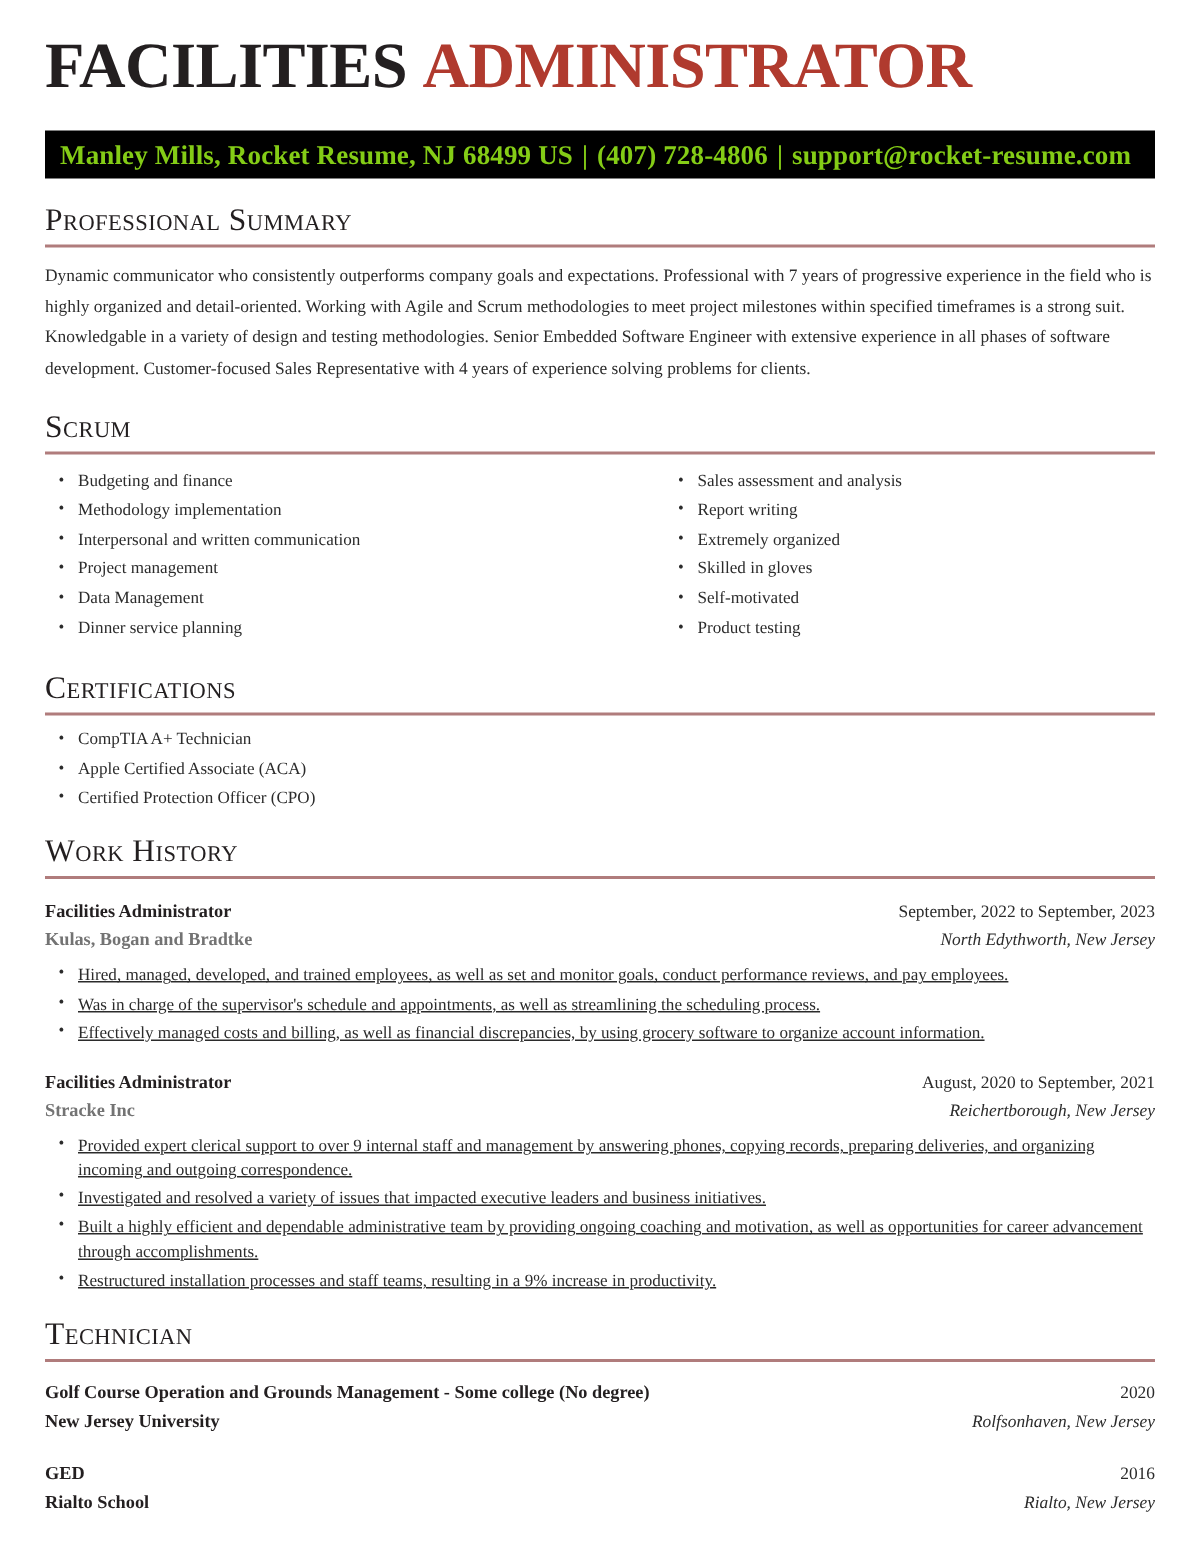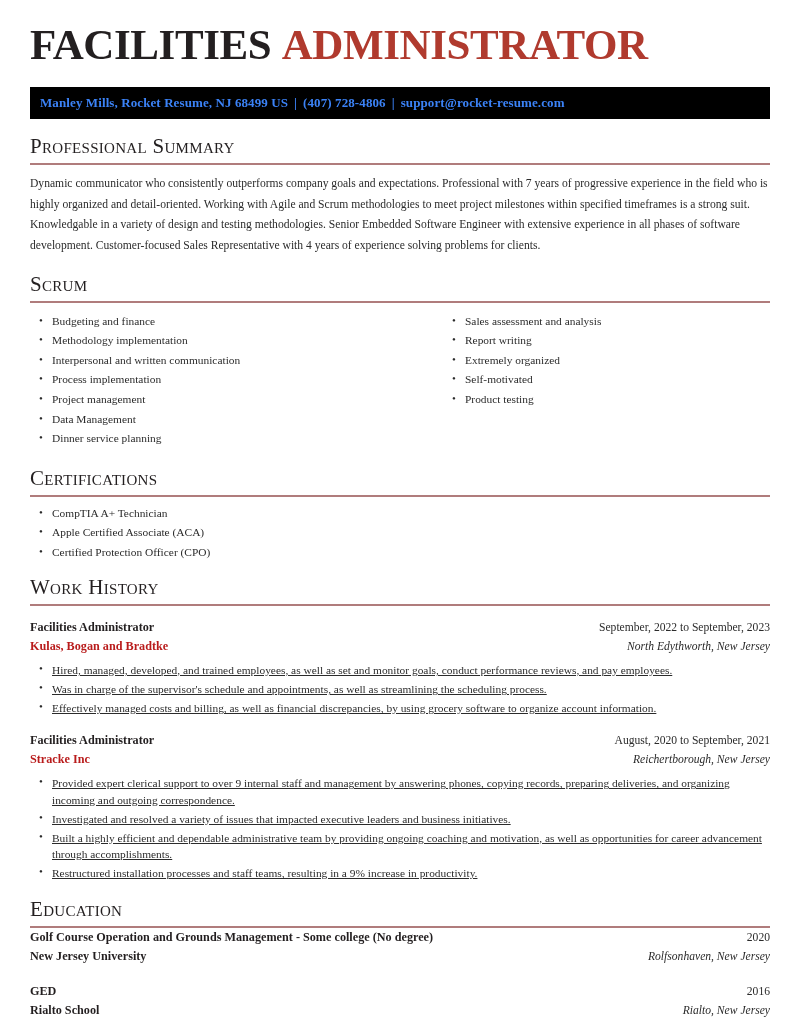--- a/index.html
+++ b/index.html
@@ -41,22 +41,22 @@
   .contact-bar {
     margin-top: 20px;
     background: #000000;
     height: 32px;
     display: flex;
     align-items: center;
     padding: 0 10px;
     box-sizing: border-box;
   }
   .contact-bar .contact-text {
-    color: #3b82f6;
-    font-size: 13px;
+    color: #84cc16;
+    font-size: 18px;
     font-weight: bold;
     letter-spacing: 0.1px;
     white-space: nowrap;
   }
   .contact-sep {
     color: #ffffff;
     font-weight: bold;
     padding: 0 6px;
   }
 
@@ -143,40 +143,41 @@
   }
   .job-dates {
     font-size: 11.6px;
     color: #2b2b2b;
     text-align: right;
     white-space: nowrap;
   }
   .job-company {
     font-size: 12.2px;
     font-weight: bold;
-    color: #b91c1c;
+    color: #737373;
   }
   .job-location {
     font-size: 11.6px;
     font-style: italic;
     color: #2b2b2b;
     text-align: right;
     white-space: nowrap;
   }
   ul.bullets.job-bullets {
     margin-top: 6px;
   }
   ul.bullets.job-bullets li {
     margin-bottom: 3px;
     line-height: 1.42;
     text-decoration: underline;
   }
 
   
   .edu {
+    margin-top: 11px;
   }
   .edu + .edu {
     margin-top: 16px;
   }
   .edu-row {
     display: flex;
     justify-content: space-between;
     align-items: baseline;
     line-height: 1.55;
   }
@@ -227,31 +228,31 @@
 
   <div class="section">
     <div class="section-heading">Scrum</div>
     <hr class="section-rule">
     <div class="skills-columns">
       <div class="col left">
         <ul class="bullets">
           <li>Budgeting and finance</li>
           <li>Methodology implementation</li>
           <li>Interpersonal and written communication</li>
-          <li>Process implementation</li>
           <li>Project management</li>
           <li>Data Management</li>
           <li>Dinner service planning</li>
         </ul>
       </div>
       <div class="col right">
         <ul class="bullets">
           <li>Sales assessment and analysis</li>
           <li>Report writing</li>
           <li>Extremely organized</li>
+          <li>Skilled in gloves</li>
           <li>Self-motivated</li>
           <li>Product testing</li>
         </ul>
       </div>
     </div>
   </div>
 
   <div class="section">
     <div class="section-heading">Certifications</div>
     <hr class="section-rule">
@@ -294,21 +295,21 @@
       <ul class="bullets job-bullets">
         <li>Provided expert clerical support to over 9 internal staff and management by answering phones, copying records, preparing deliveries, and organizing incoming and outgoing correspondence.</li>
         <li>Investigated and resolved a variety of issues that impacted executive leaders and business initiatives.</li>
         <li>Built a highly efficient and dependable administrative team by providing ongoing coaching and motivation, as well as opportunities for career advancement through accomplishments.</li>
         <li>Restructured installation processes and staff teams, resulting in a 9% increase in productivity.</li>
       </ul>
     </div>
   </div>
 
   <div class="section">
-    <div class="section-heading">Education</div>
+    <div class="section-heading">Technician</div>
     <hr class="section-rule">
 
     <div class="edu">
       <div class="edu-row">
         <span class="edu-degree">Golf Course Operation and Grounds Management - Some college (No degree)</span>
         <span class="edu-year">2020</span>
       </div>
       <div class="edu-row">
         <span class="edu-school">New Jersey University</span>
         <span class="edu-location">Rolfsonhaven, New Jersey</span>

